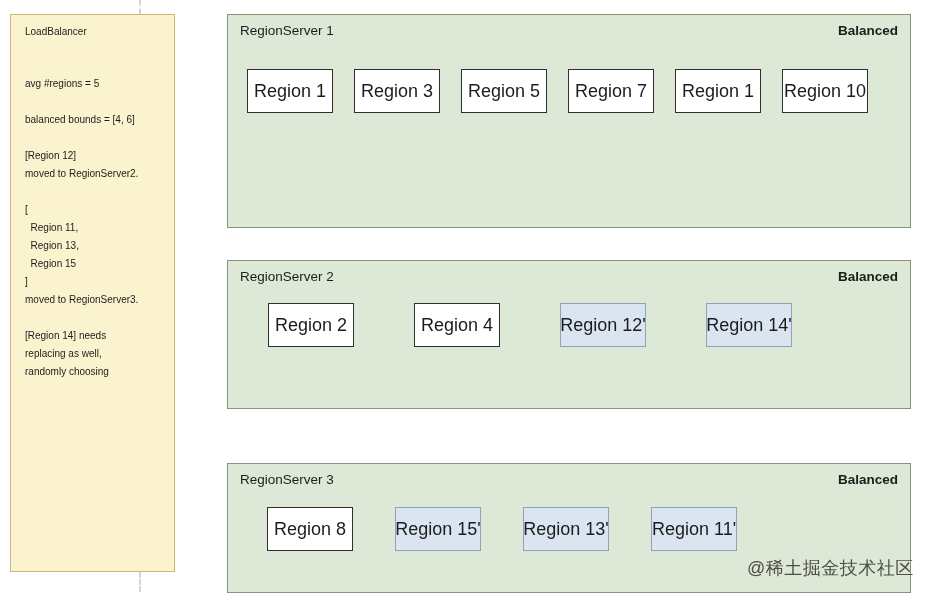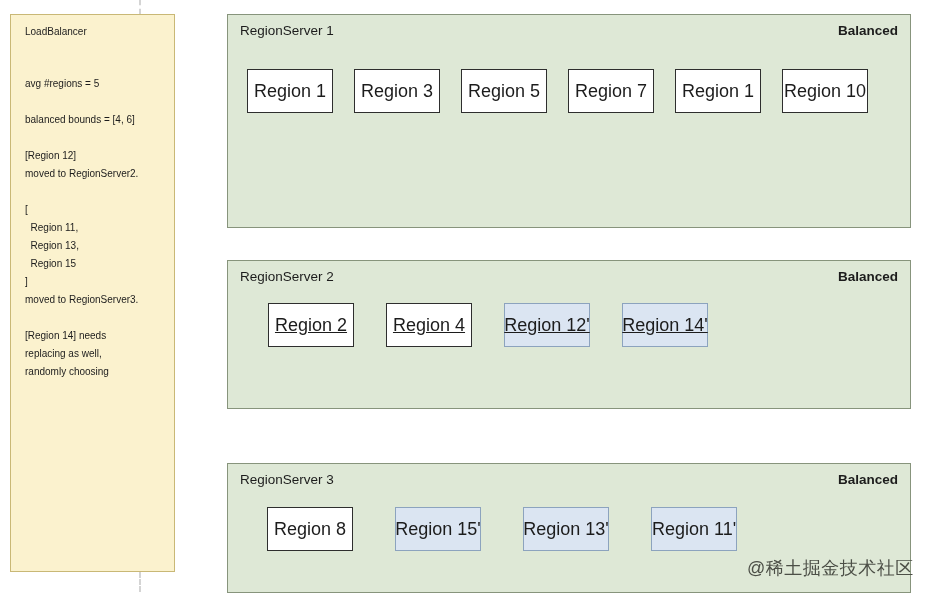--- a/index.html
+++ b/index.html
@@ -57,21 +57,21 @@
     justify-content: space-between;
     align-items: flex-start;
     padding: 8px 12px 0 12px;
     font-size: 13.5px;
   }
   .status { font-weight: bold; }
 
   
   .row { position: absolute; display: flex; }
   .row-1 { top: 54px; left: 19px; gap: 21px; }
-  .row-2 { top: 42px; left: 40px; gap: 32px; text-decoration: underline; }
+  .row-2 { top: 42px; left: 40px; gap: 60px; }
   .row-3 { top: 43px; left: 39px; gap: 42px; }
 
   .region {
     width: 86px; height: 44px;
     box-sizing: border-box;
     background: var(--region-fill, #ffffff);
     border: 1.5px solid var(--region-border, #2e2e2e);
     display: flex; align-items: center; justify-content: center;
     font-size: 18px;
     white-space: nowrap;

